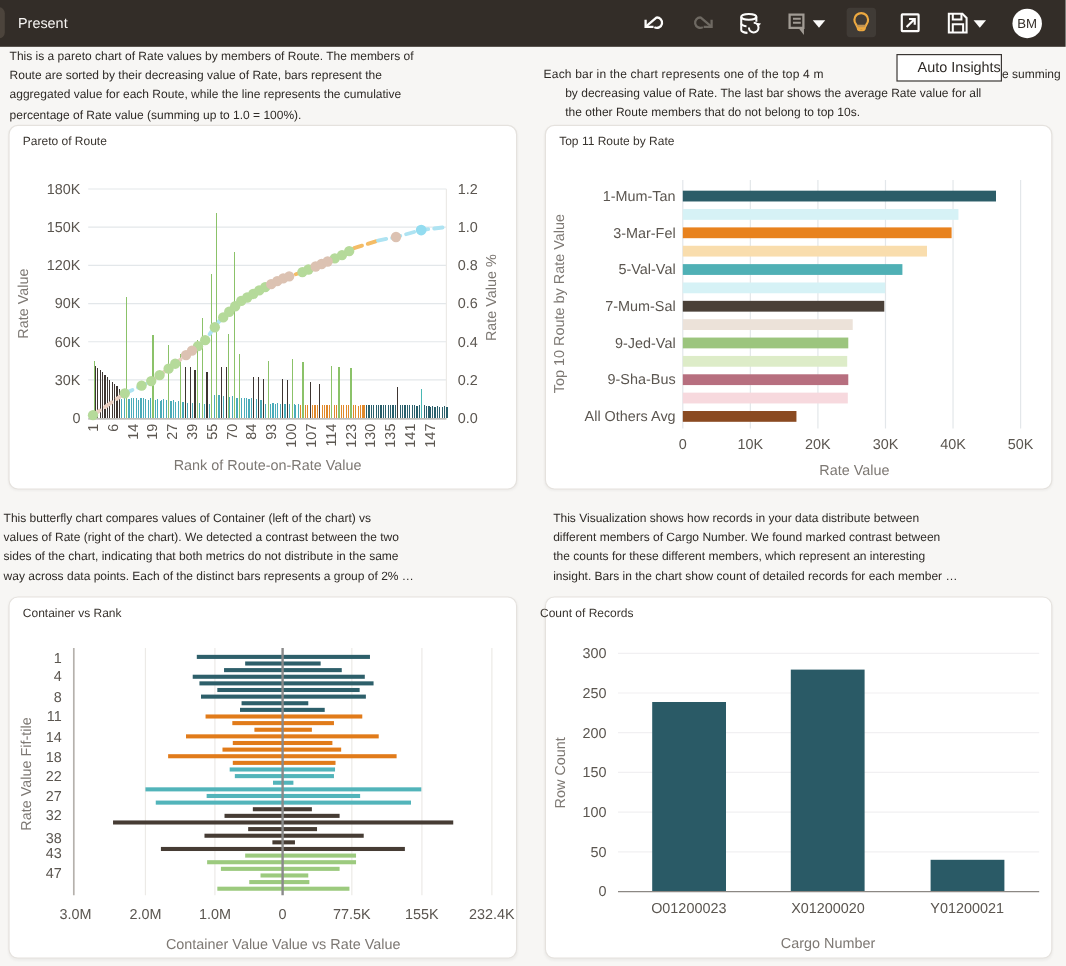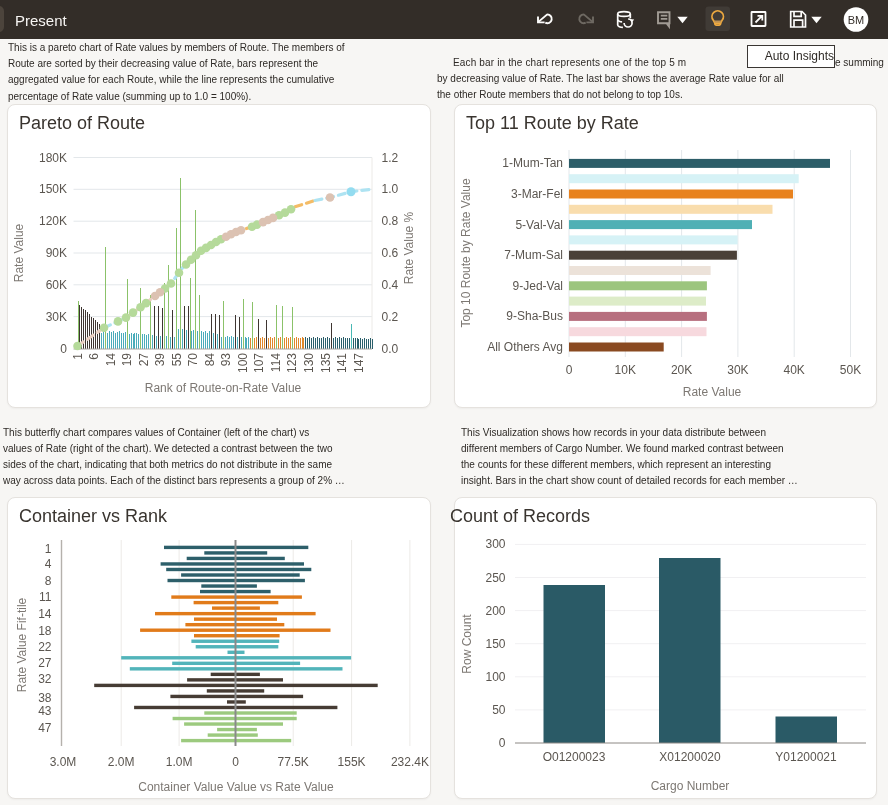--- a/index.html
+++ b/index.html
@@ -1,23 +1,23 @@
 <!DOCTYPE html>
 <html><head><meta charset="utf-8"><style>
 * {margin:0;padding:0;box-sizing:border-box}
 html,body {width:888px;height:805px;overflow:hidden;background:#f7f6f4;font-family:"Liberation Sans",sans-serif}
 .hdr {position:absolute;left:0;top:0;width:888px;height:39px;background:#332d28}
 .para {position:absolute;font-size:10px;line-height:16px;color:#2e2a26;white-space:nowrap}
 .card {position:absolute;background:#fff;border:1px solid #e5e2de;border-radius:8px;box-shadow:0 1px 2px rgba(0,0,0,.04)}
-.ctitle {position:absolute;font-size:18px;color:#39342f}
+.ctitle {position:absolute;font-size:10px;color:#39342f}
 .tooltip {position:absolute;left:747px;top:45px;width:88px;height:23px;background:#fff;border:1.5px solid #3a3633;font-size:12px;color:#2e2a26;text-align:right;line-height:21px;z-index:50}
 </style></head>
 <body>
 <div class="hdr"></div>
-<div style="position:absolute;left:15px;top:12px;font-size:15px;color:#f7f5f3;z-index:5">Present</div>
+<div style="position:absolute;left:15px;top:12px;font-size:12px;color:#f7f5f3;z-index:5">Present</div>
 
 <svg width="888" height="39" style="position:absolute;left:0;top:0">
   <rect x="-8" y="6" width="12" height="26" rx="5" fill="#4c443c"></rect>
 
   <g stroke="#fdfcfb" stroke-width="1.9" fill="none">
     <path d="M538.4 21.9 L547 14.6 A4.3 4.3 0 1 1 545.3 22.6"></path>
     <path d="M538 16.4 V22.4 H544.6"></path>
   </g>
 
   <g stroke="#6e6962" stroke-width="1.9" fill="none">
@@ -56,23 +56,23 @@
     <path d="M794 11.5 v4.8 h7.2 v-4.8"></path>
     <path d="M794 27 v-6.8 h8.6 v6.8"></path>
   </g>
   <path d="M811.3 16.8 h10.4 l-5.2 6.4 z" fill="#fdfcfb"></path>
 
   <circle cx="856" cy="19.5" r="12.3" fill="#ffffff"></circle>
   <text x="856" y="23.5" text-anchor="middle" style="font:11px &quot;Liberation Sans&quot;,sans-serif;fill:#332d28">BM</text>
 </svg>
 
 <div class="para" style="left:8px;top:39.5px;line-height:16.4px">This is a pareto chart of Rate values by members of Route. The members of<br>Route are sorted by their decreasing value of Rate, bars represent the<br>aggregated value for each Route, while the line represents the cumulative<br>percentage of Rate value (summing up to 1.0 = 100%).</div>
-<div class="para" style="left:453px;top:54.5px;letter-spacing:0.15px">Each bar in the chart represents one of the top 5 m</div>
+<div class="para" style="left:453px;top:54.5px;letter-spacing:0.15px">Each bar in the chart represents one of the top 4 m</div>
 <div class="para" style="left:835px;top:54.5px">e summing</div>
-<div class="para" style="left:437px;top:70.6px;line-height:16.2px">by decreasing value of Rate. The last bar shows the average Rate value for all<br>the other Route members that do not belong to top 10s.</div>
+<div class="para" style="left:471px;top:70.6px;line-height:16.2px">by decreasing value of Rate. The last bar shows the average Rate value for all<br>the other Route members that do not belong to top 10s.</div>
 
 <div class="card" style="left:7px;top:104px;width:424px;height:304px"></div>
 <div class="card" style="left:454px;top:104px;width:423px;height:304px"></div>
 <div class="card" style="left:7px;top:497px;width:424px;height:302px"></div>
 <div class="card" style="left:454px;top:497px;width:423px;height:302px"></div>
 
 <div class="ctitle" style="left:19px;top:113px">Pareto of Route</div>
 <div class="ctitle" style="left:466px;top:113px">Top 11 Route by Rate</div>
 <div class="ctitle" style="left:19px;top:506px">Container vs Rank</div>
 <div class="ctitle" style="left:450px;top:506px">Count of Records</div>

